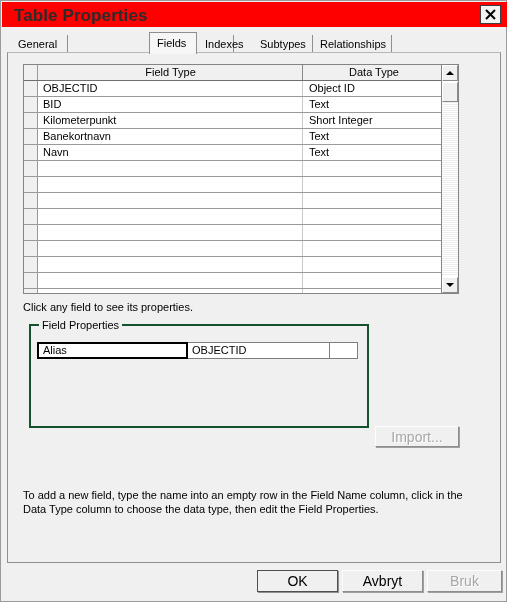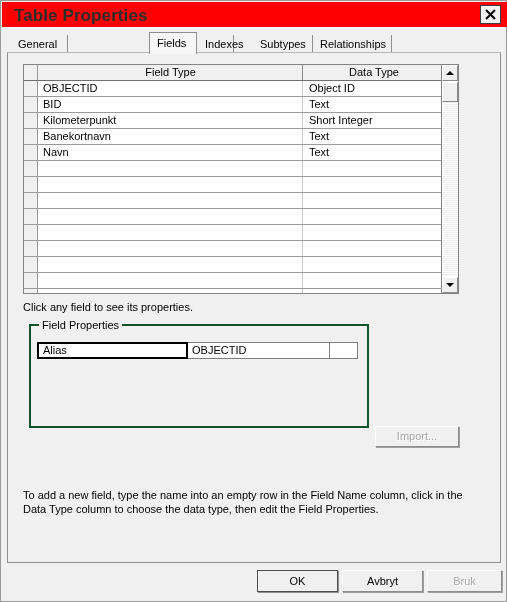--- a/index.html
+++ b/index.html
@@ -321,21 +321,21 @@
     border-left: none;
   }
 
   
   .btn {
     box-sizing: border-box;
     background: #f0f0f0;
     border: 1px solid #8d8d8d;
     border-top-color: #fdfdfd;
     border-left-color: #fdfdfd;
-    font-size: 11px;
+    font-size: 14px;
     font-family: "Liberation Sans", sans-serif;
     color: #000;
     cursor: pointer;
     line-height: 1;
     display: flex;
     align-items: center;
     justify-content: center;
     box-shadow: 1px 1px 0 #9f9f9f;
   }
   .btn.disabled {

